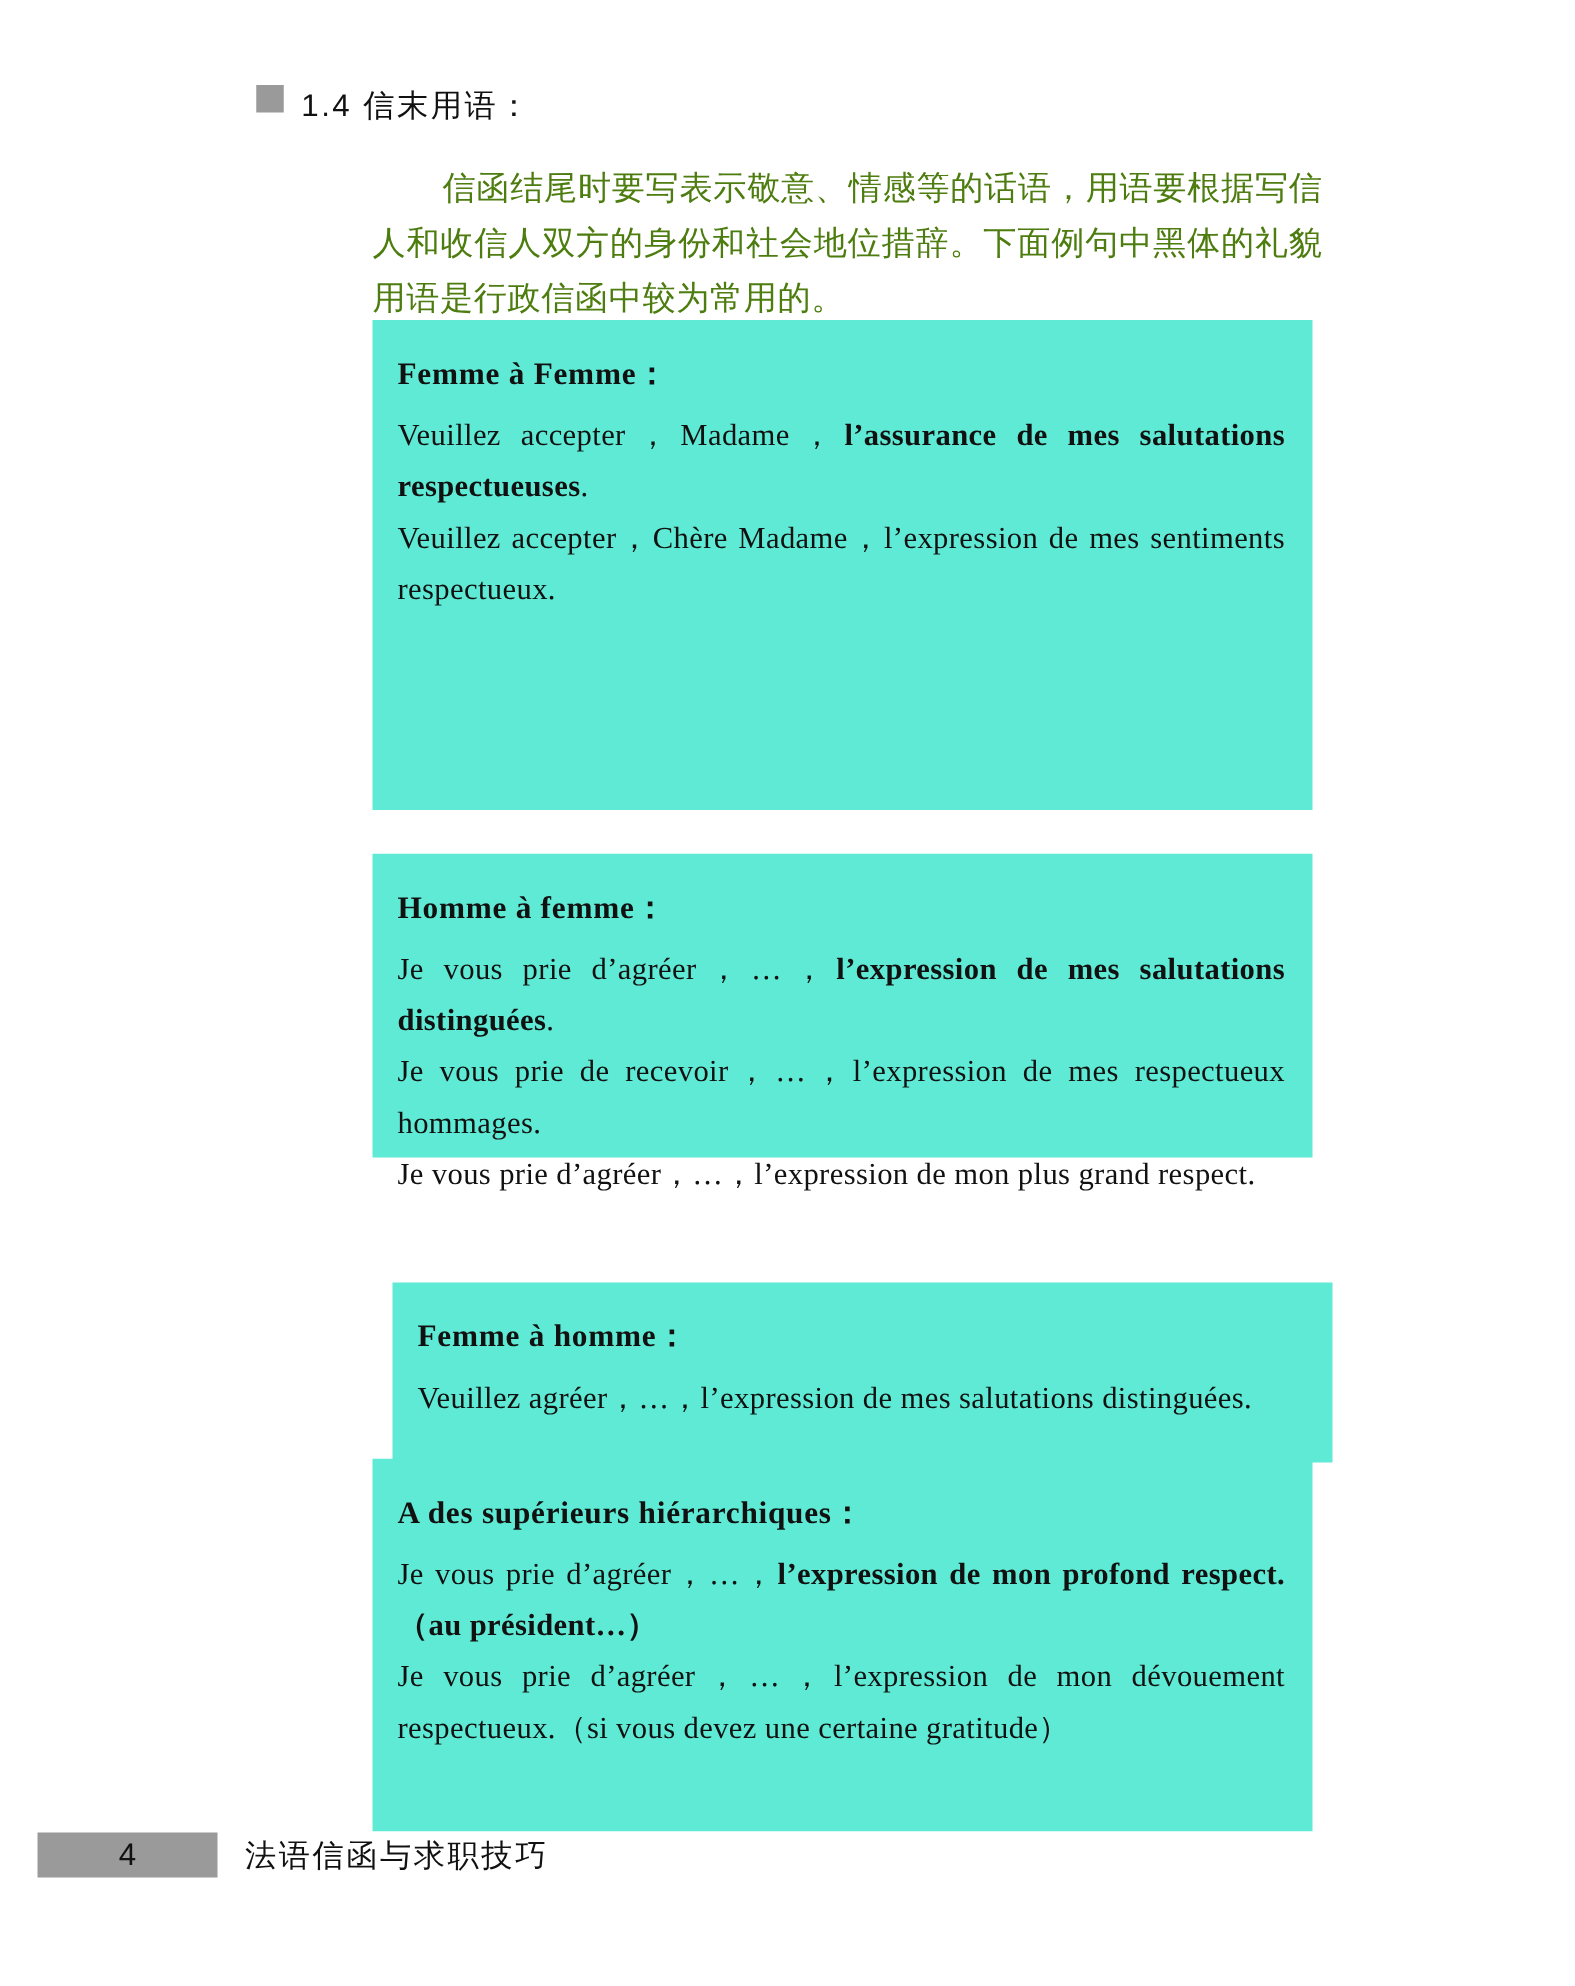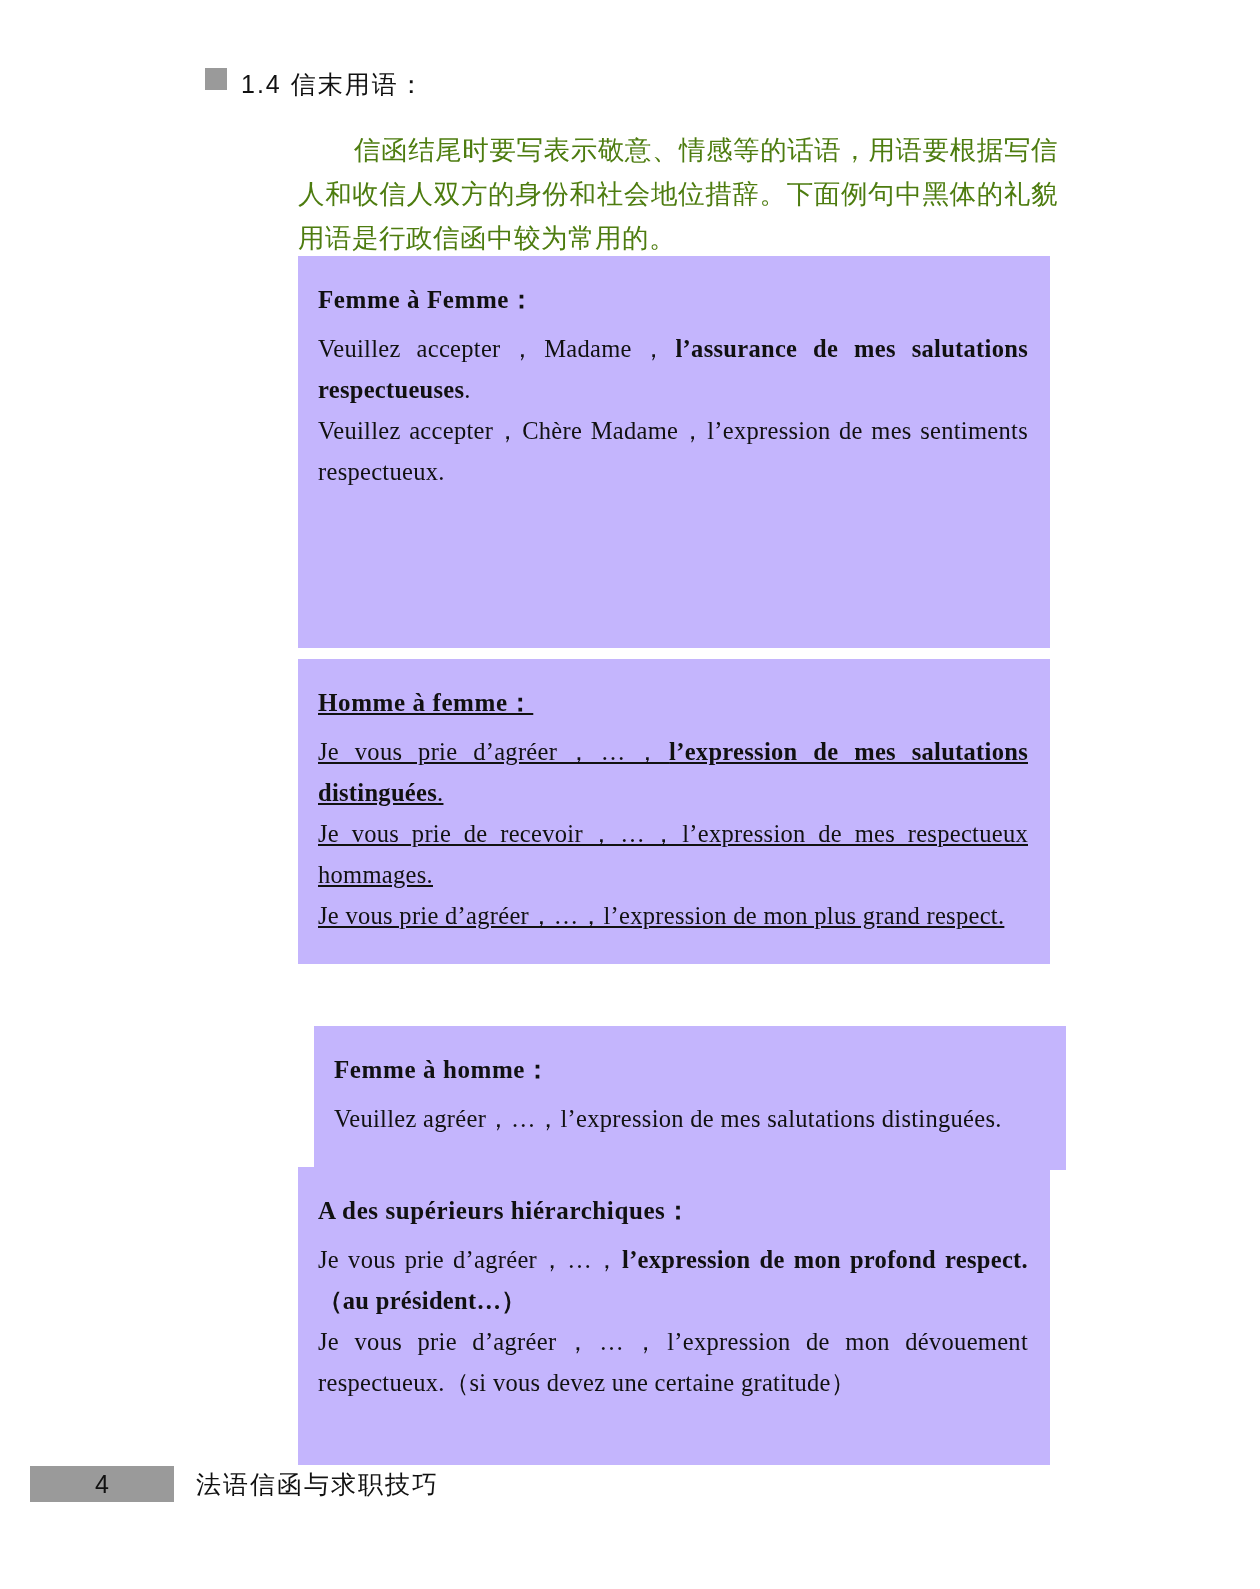--- a/index.html
+++ b/index.html
@@ -58,21 +58,21 @@
     color: #4d7c0f;
     text-align: justify;
     letter-spacing: 0.5px;
   }
 
   
   .box {
     position: absolute;
     left: 298px;
     width: 752px;
-    background: #c4b5fd;
+    background: #5eead4;
     box-sizing: border-box;
     padding: 22px 22px 20px 20px;
   }
   .box .b-title {
     font-weight: bold;
     font-size: 25px;
     line-height: 44px;
     letter-spacing: 0.6px;
     margin-bottom: 6px;
   }
@@ -80,21 +80,21 @@
     margin: 0;
     font-size: 24.5px;
     line-height: 41px;
     letter-spacing: 0.3px;
     text-align: justify;
     text-justify: inter-word;
   }
   .box p b { font-weight: bold; }
 
   #box1 { top: 256px; height: 392px; }
-  #box2 { top: 659px; height: 305px; text-decoration: underline; }
+  #box2 { top: 683px; height: 243px; }
   #box3 { top: 1026px; height: 144px; margin-left: 16px; }
   #box4 { top: 1167px; height: 298px; }
 
   
   .footer-bar {
     position: absolute;
     left: 30px;
     top: 1466px;
     width: 144px;
     height: 36px;

